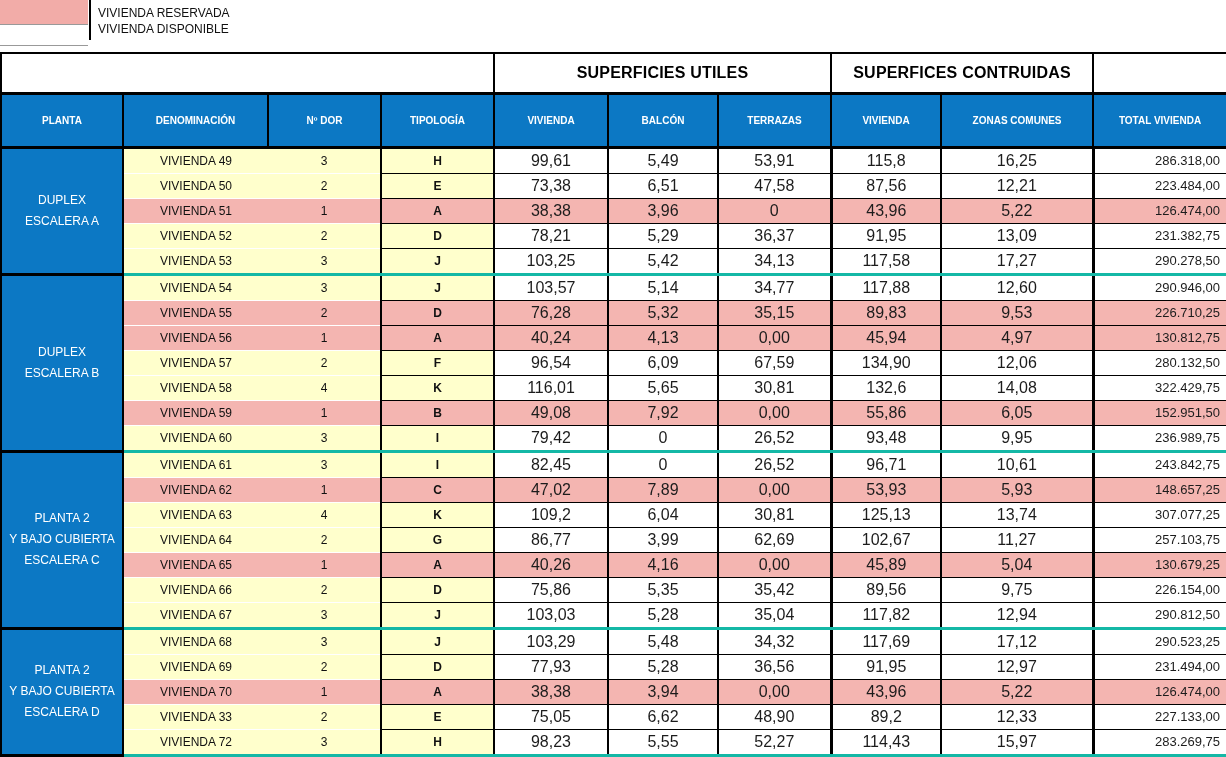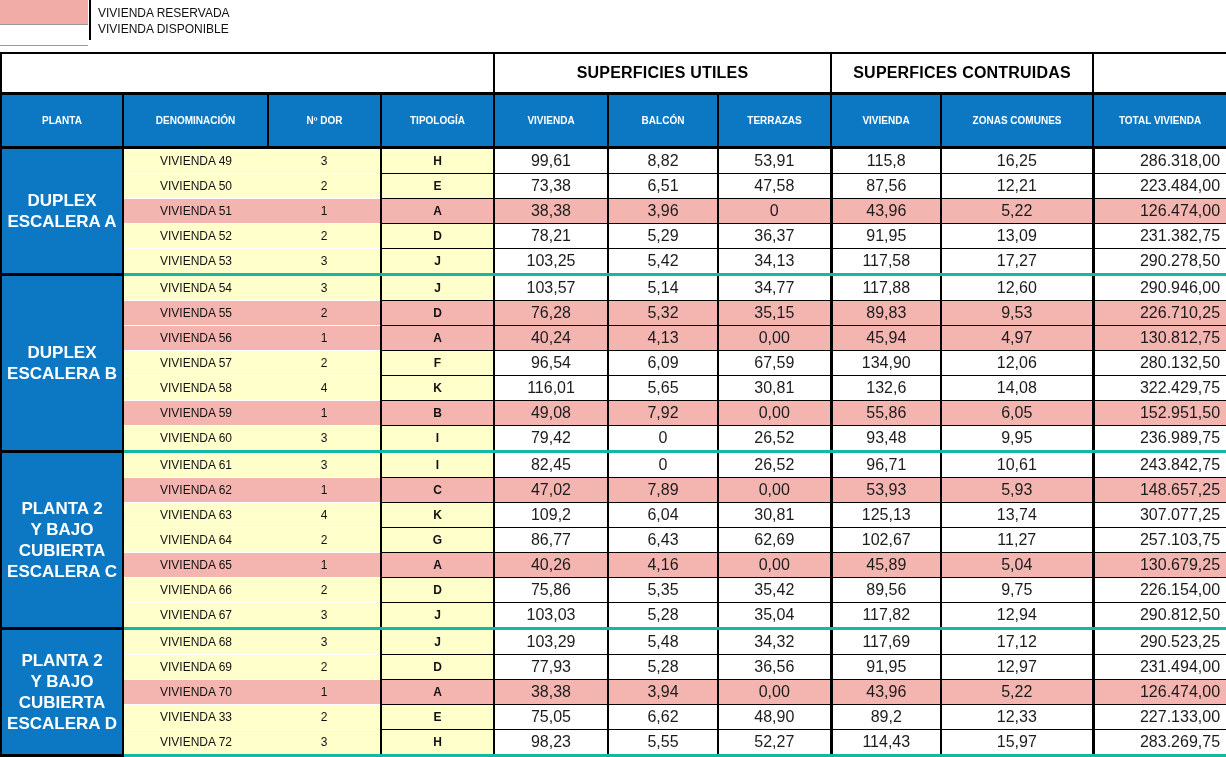--- a/index.html
+++ b/index.html
@@ -37,40 +37,40 @@
     background:#fff;border:2px solid #000;text-align:center;vertical-align:middle;
     font-weight:bold;font-size:16px;color:#000;letter-spacing:.2px;
   }
   tr.cols th{
     background:var(--blue);color:#fff;font-weight:bold;font-size:10px;
     text-align:center;vertical-align:middle;padding:0 3px;
     border:2px solid #000;border-top-width:3px;border-bottom-width:3px;
     line-height:19px;
   }
   td.planta{
-    background:var(--blue);color:#fff;font-weight:bold;font-size:17px;
+    background:var(--blue);color:#fff;font-weight:normal;font-size:12px;
     text-align:center;vertical-align:middle;line-height:21px;
     border-left:2px solid #000;border-right:2px solid #000;border-bottom:3px solid #000;
   }
   td.den,td.dor{
     background:var(--yellow);font-weight:normal;font-size:12px;text-align:center;
     vertical-align:middle;border-top:1px solid #fff;color:#111;
   }
   td.tip{
     background:var(--yellow);font-weight:bold;font-size:12px;text-align:center;
     vertical-align:middle;color:#111;
     border:1px solid #000;border-left:2px solid #000;border-right:2px solid #000;
   }
   td.num{
     background:#fff;font-size:16px;text-align:center;vertical-align:middle;color:var(--ink);
     border:1px solid #000;border-left:2px solid #000;border-right:2px solid #000;
   }
   td.sec-start{border-left:3px solid #000;}
   td.total{
-    background:#fff;font-size:16px;text-align:right;vertical-align:middle;color:var(--ink);
+    background:#fff;font-size:13px;text-align:right;vertical-align:middle;color:var(--ink);
     padding-right:6px;
     border:1px solid #000;border-left:3px solid #000;border-right:2px solid #000;
   }
   tr.reserved td.den,tr.reserved td.dor,tr.reserved td.tip,
   tr.reserved td.num,tr.reserved td.total{background:var(--pink);}
   tr.group-end td{border-bottom:3px solid #14b8a6;}
 </style>
 </head>
 <body>
 
@@ -120,21 +120,21 @@
     <tbody>
         <tr>
           <td rowspan="5" class="planta">
             <div>DUPLEX</div>
             <div>ESCALERA A</div>
           </td>
           <td class="den">VIVIENDA 49</td>
           <td class="dor">3</td>
           <td class="tip">H</td>
           <td class="num">99,61</td>
-          <td class="num">8,82</td>
+          <td class="num">5,49</td>
           <td class="num">53,91</td>
           <td class="num sec-start">115,8</td>
           <td class="num">16,25</td>
           <td class="total">286.318,00</td>
         </tr>
         <tr>
           <td class="den">VIVIENDA 50</td>
           <td class="dor">2</td>
           <td class="tip">E</td>
           <td class="num">73,38</td>
@@ -294,21 +294,21 @@
           <td class="num">30,81</td>
           <td class="num sec-start">125,13</td>
           <td class="num">13,74</td>
           <td class="total">307.077,25</td>
         </tr>
         <tr>
           <td class="den">VIVIENDA 64</td>
           <td class="dor">2</td>
           <td class="tip">G</td>
           <td class="num">86,77</td>
-          <td class="num">6,43</td>
+          <td class="num">3,99</td>
           <td class="num">62,69</td>
           <td class="num sec-start">102,67</td>
           <td class="num">11,27</td>
           <td class="total">257.103,75</td>
         </tr>
         <tr class="reserved">
           <td class="den">VIVIENDA 65</td>
           <td class="dor">1</td>
           <td class="tip">A</td>
           <td class="num">40,26</td>

